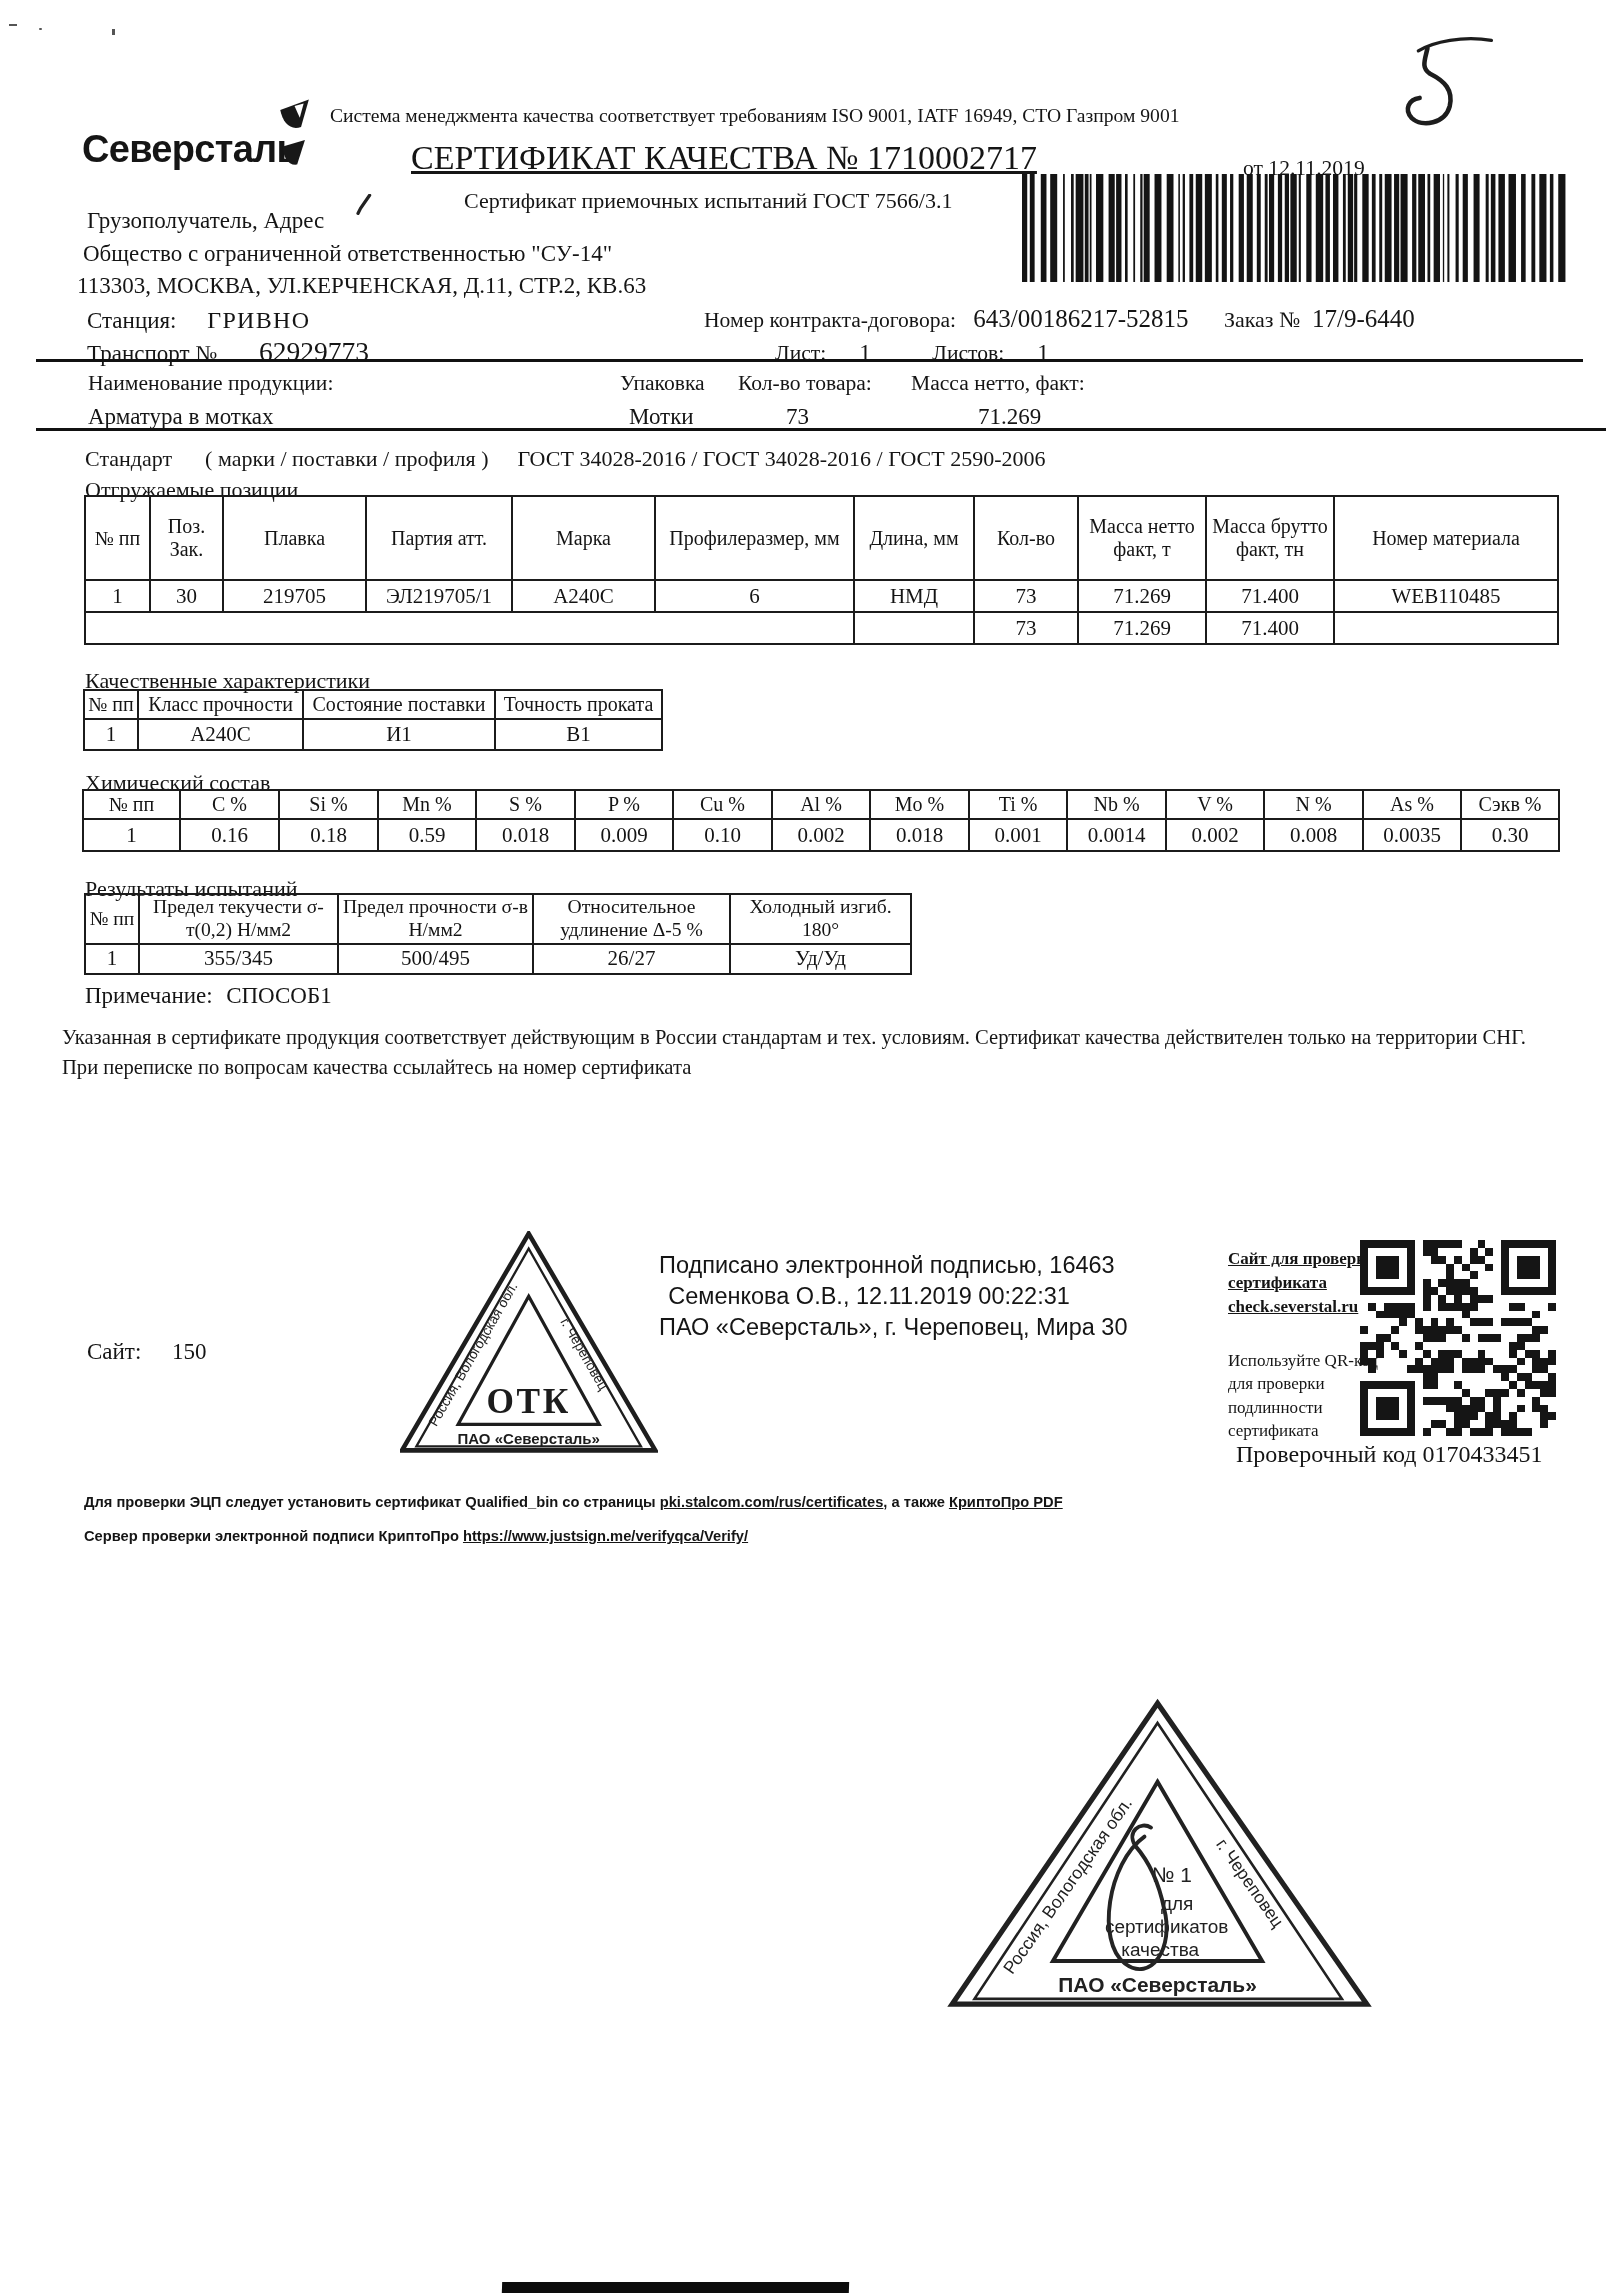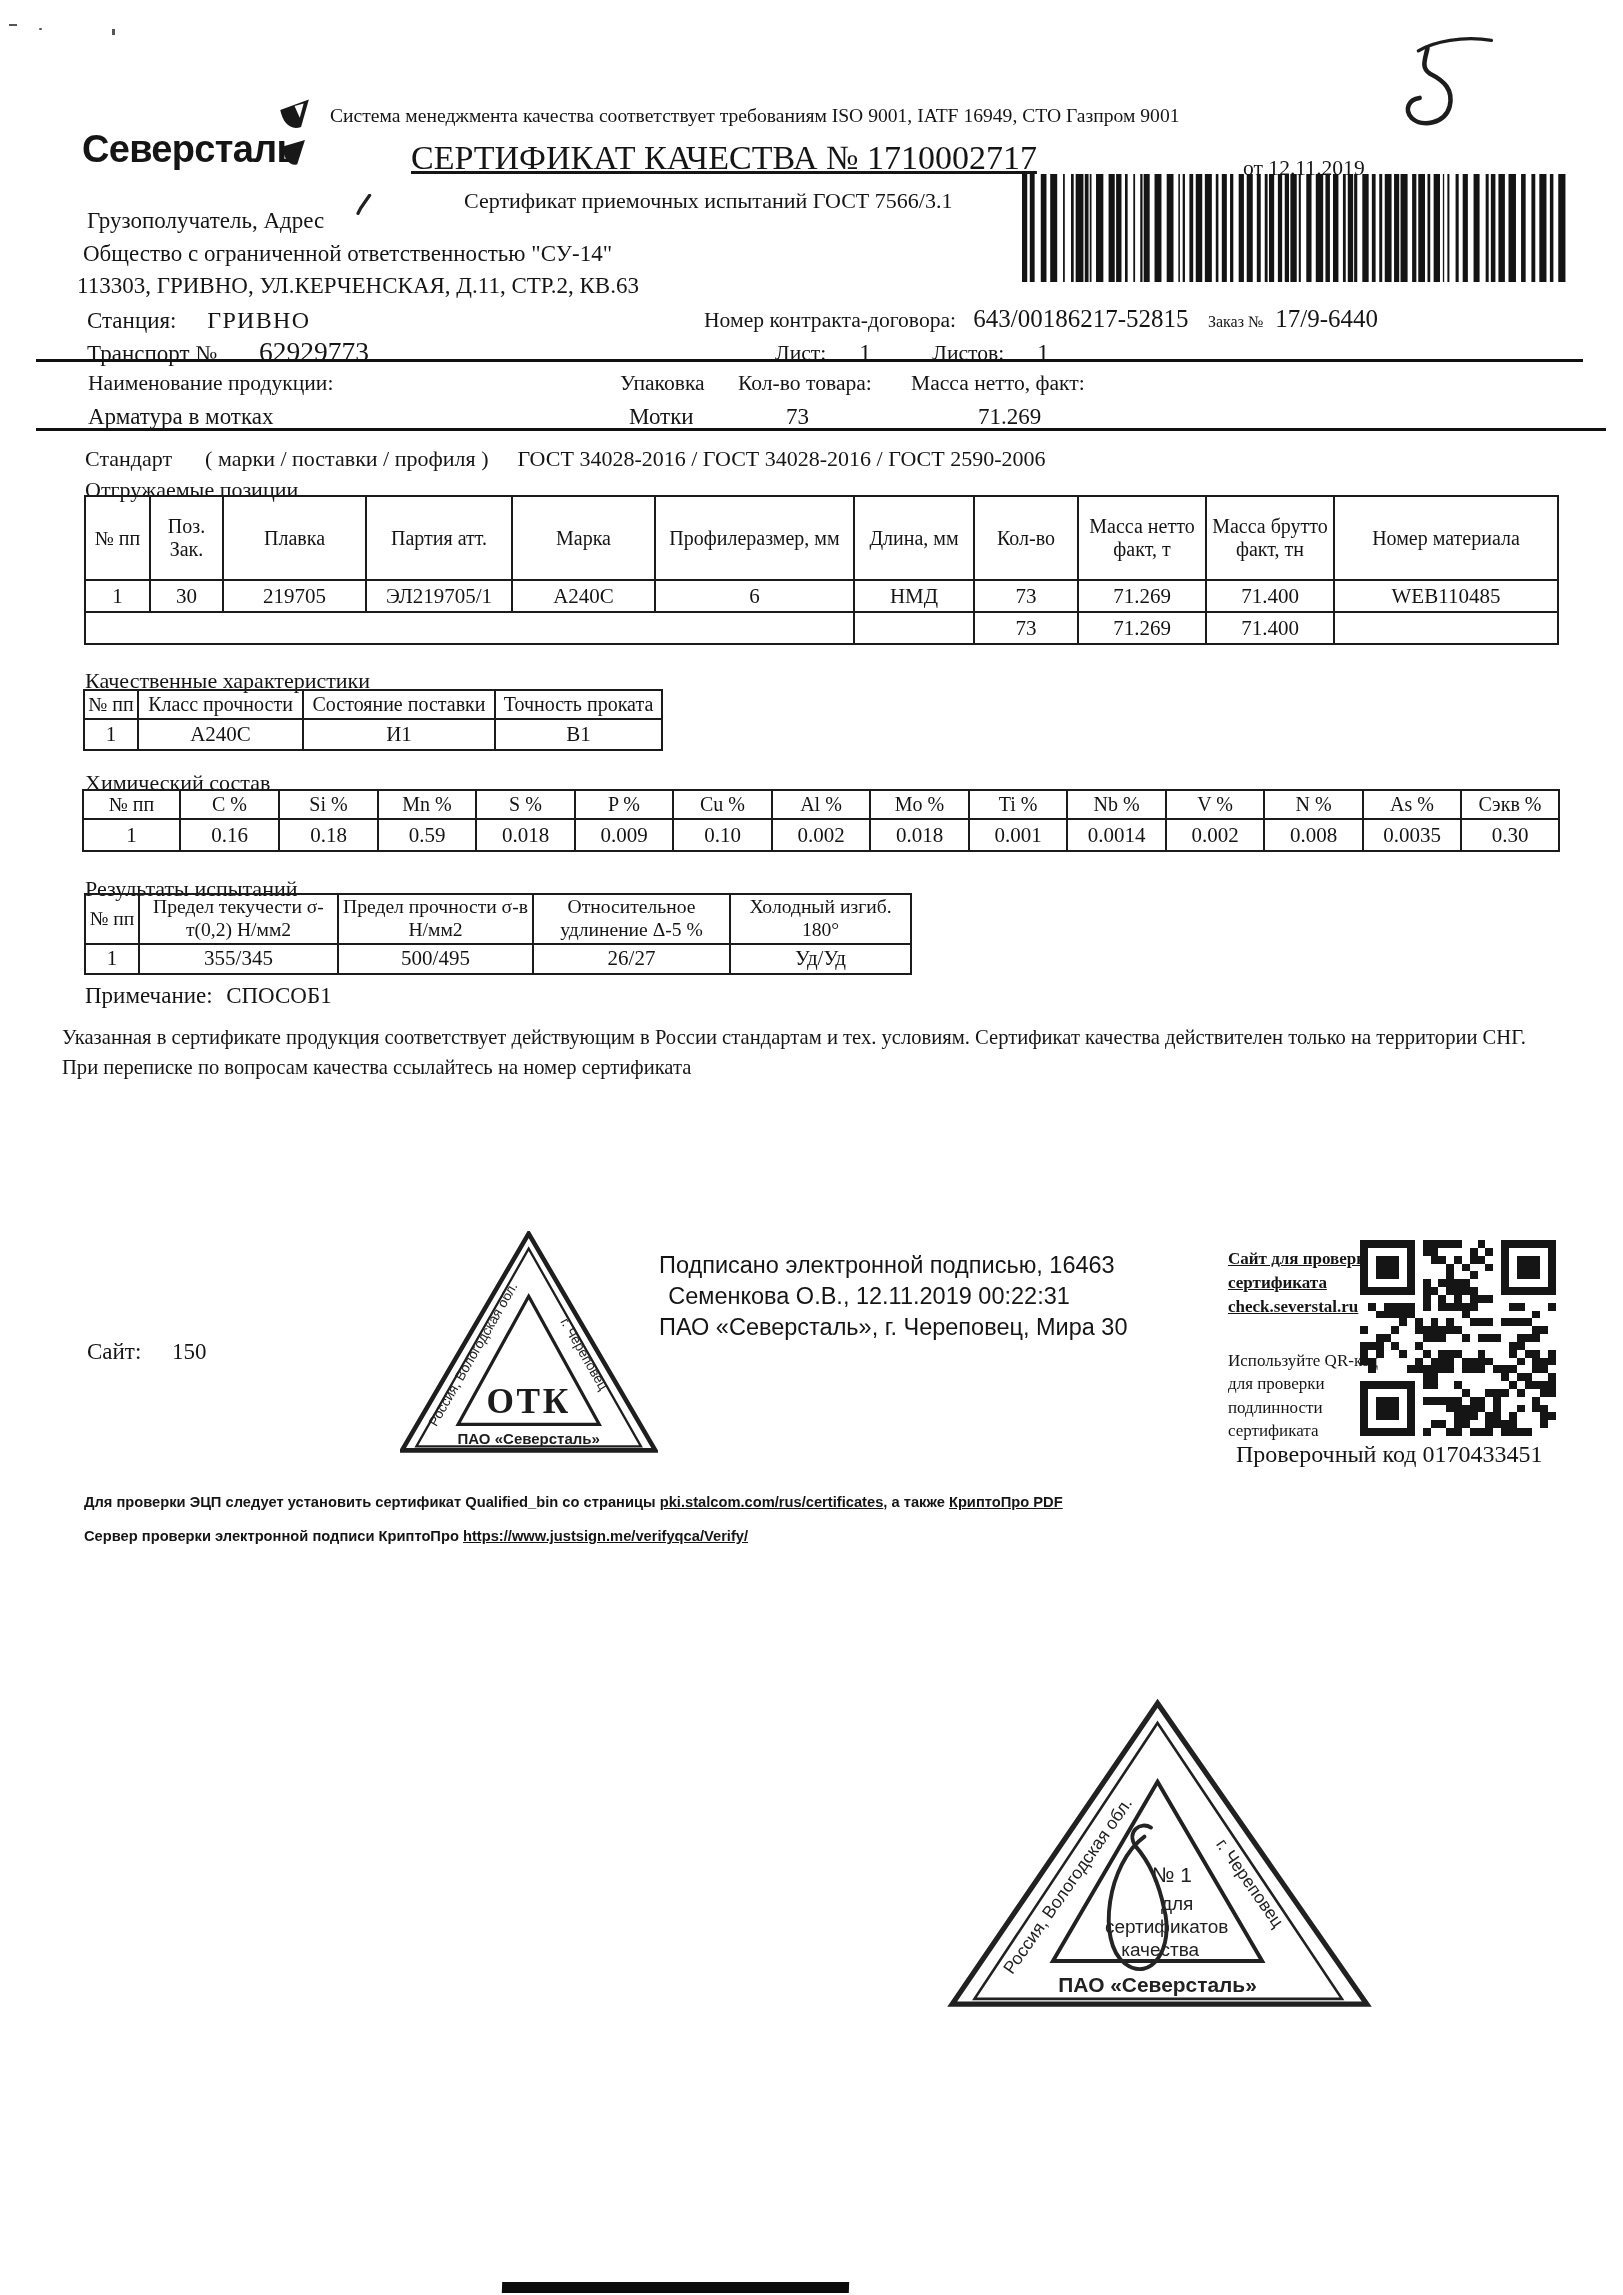--- a/index.html
+++ b/index.html
@@ -108,30 +108,30 @@
       <rect x="790.5" y="0" width="10.9" height="165"></rect>
       <rect x="806.6" y="0" width="5.4" height="165"></rect>
       <rect x="819.4" y="0" width="11.0" height="165"></rect>
     </svg>
 
   <div class="abs nowrap" style="left:87px;top:208px;font-size:23px;">Грузополучатель, Адрес</div>
   <svg class="abs" style="left:354px;top:194px;" width="19.6" height="22" viewBox="0 0 30 34">
     <path d="M24,2 L10,22 L6,30" fill="none" stroke="#222" stroke-width="5" stroke-linecap="round"></path>
   </svg>
   <div class="abs nowrap" style="left:83px;top:241px;font-size:23px;">Общество с ограниченной ответственностью "СУ-14"</div>
-  <div class="abs nowrap" style="left:77px;top:273px;font-size:23px;">113303, ГРИВНО, УЛ.КЕРЧЕНСКАЯ, Д.11, СТР.2, КВ.63</div>
+  <div class="abs nowrap" style="left:77px;top:273px;font-size:23px;">113303, МОСКВА, УЛ.КЕРЧЕНСКАЯ, Д.11, СТР.2, КВ.63</div>
 
   <div class="abs nowrap" style="left:87px;top:307px;font-size:23px;">
     <span>Станция:</span>
     <span style="margin-left:25px;font-size:24px;letter-spacing:1.3px;">ГРИВНО</span>
   </div>
   <div class="abs nowrap" style="left:704px;top:305px;font-size:21.6px;">
     <span>Номер контракта-договора:</span>
     <span style="margin-left:11.8px;font-size:25px;">643/00186217-52815</span>
-    <span style="margin-left:14px;font-size:16px;">Заказ №</span>
+    <span style="margin-left:30px;font-size:22px;">Заказ №</span>
     <span style="margin-left:6.5px;font-size:25px;">17/9-6440</span>
   </div>
 
   <div class="abs nowrap" style="left:87px;top:336px;font-size:23px;">
     <span>Транспорт №</span>
     <span style="margin-left:36px;font-size:27.5px;">62929773</span>
   </div>
   <div class="abs nowrap" style="left:775px;top:339px;font-size:21.6px;">
     <span>Лист:</span>
     <span style="margin-left:27.5px;font-size:23.5px;">1</span>

